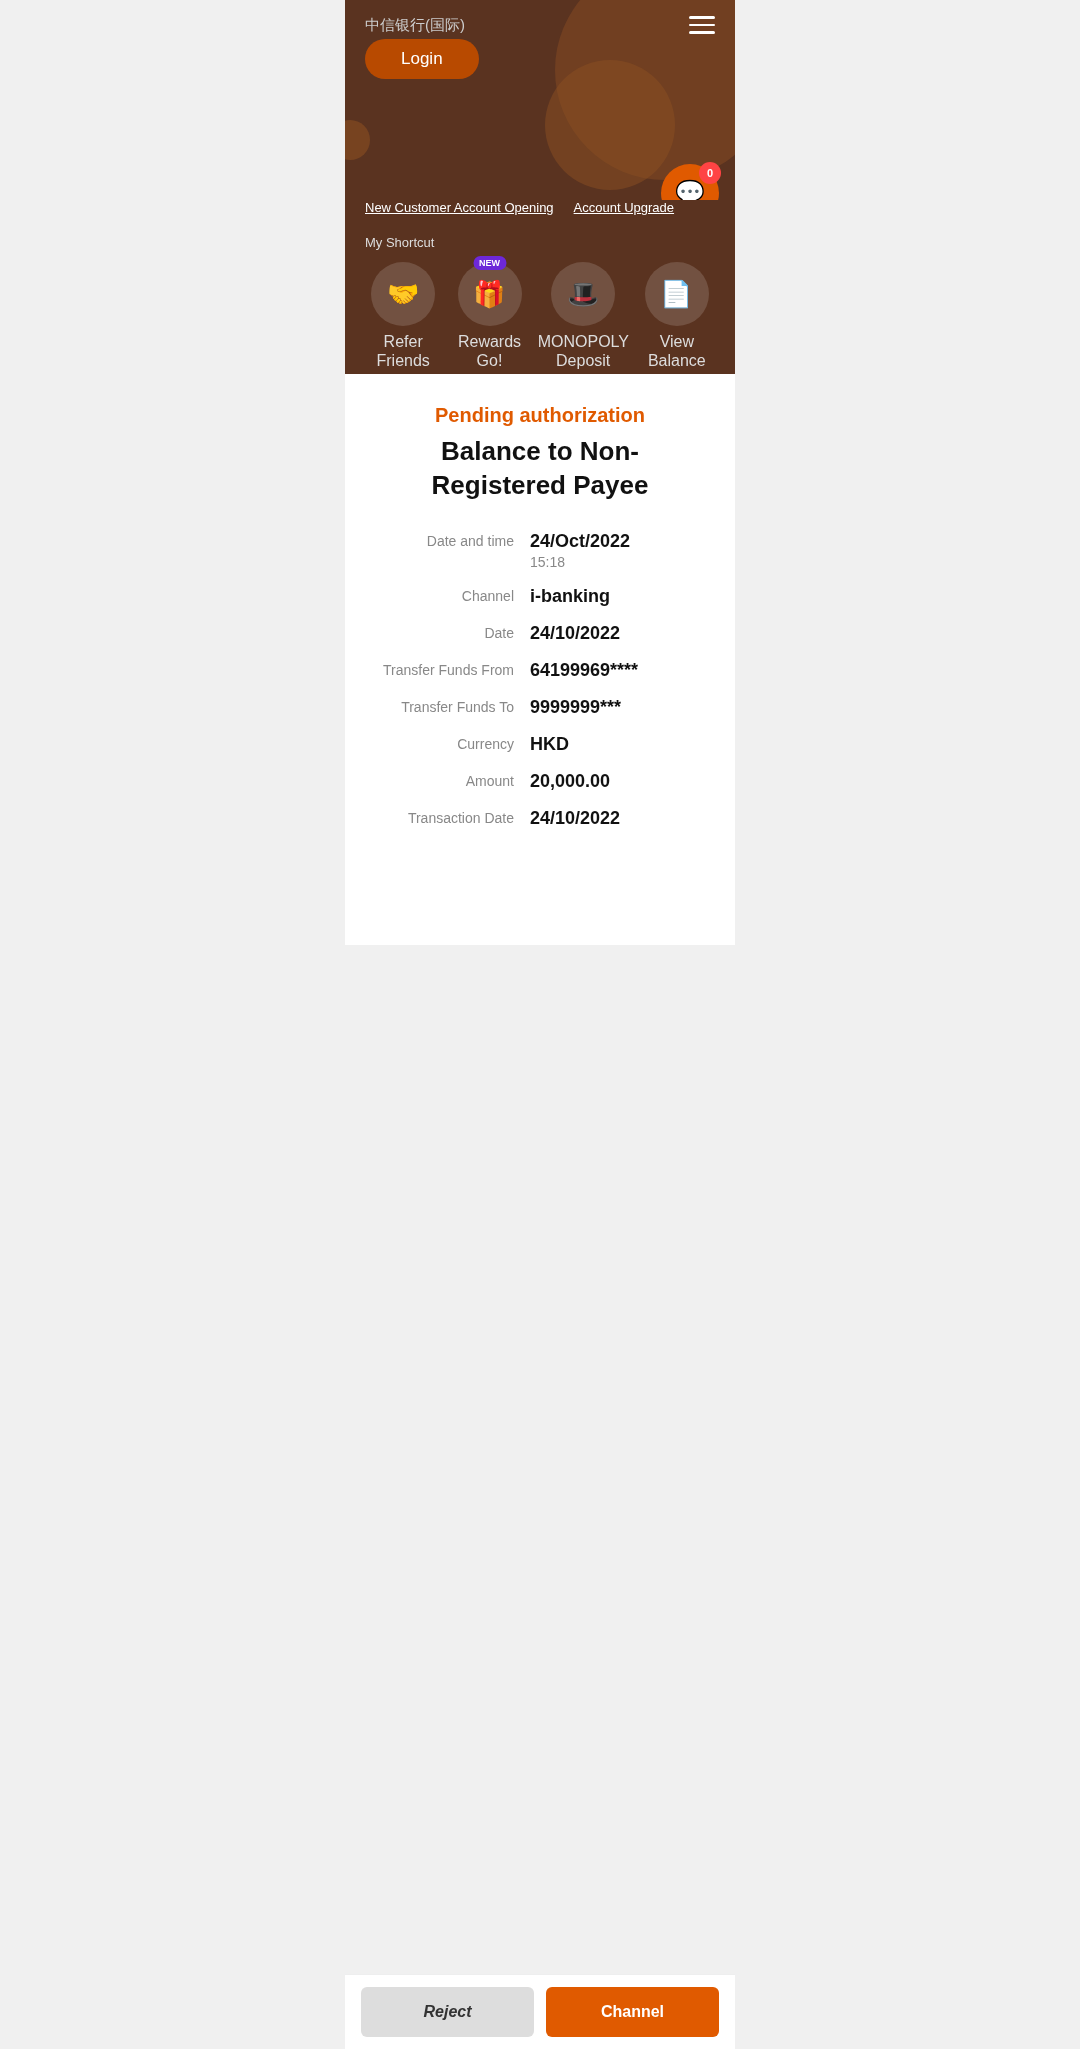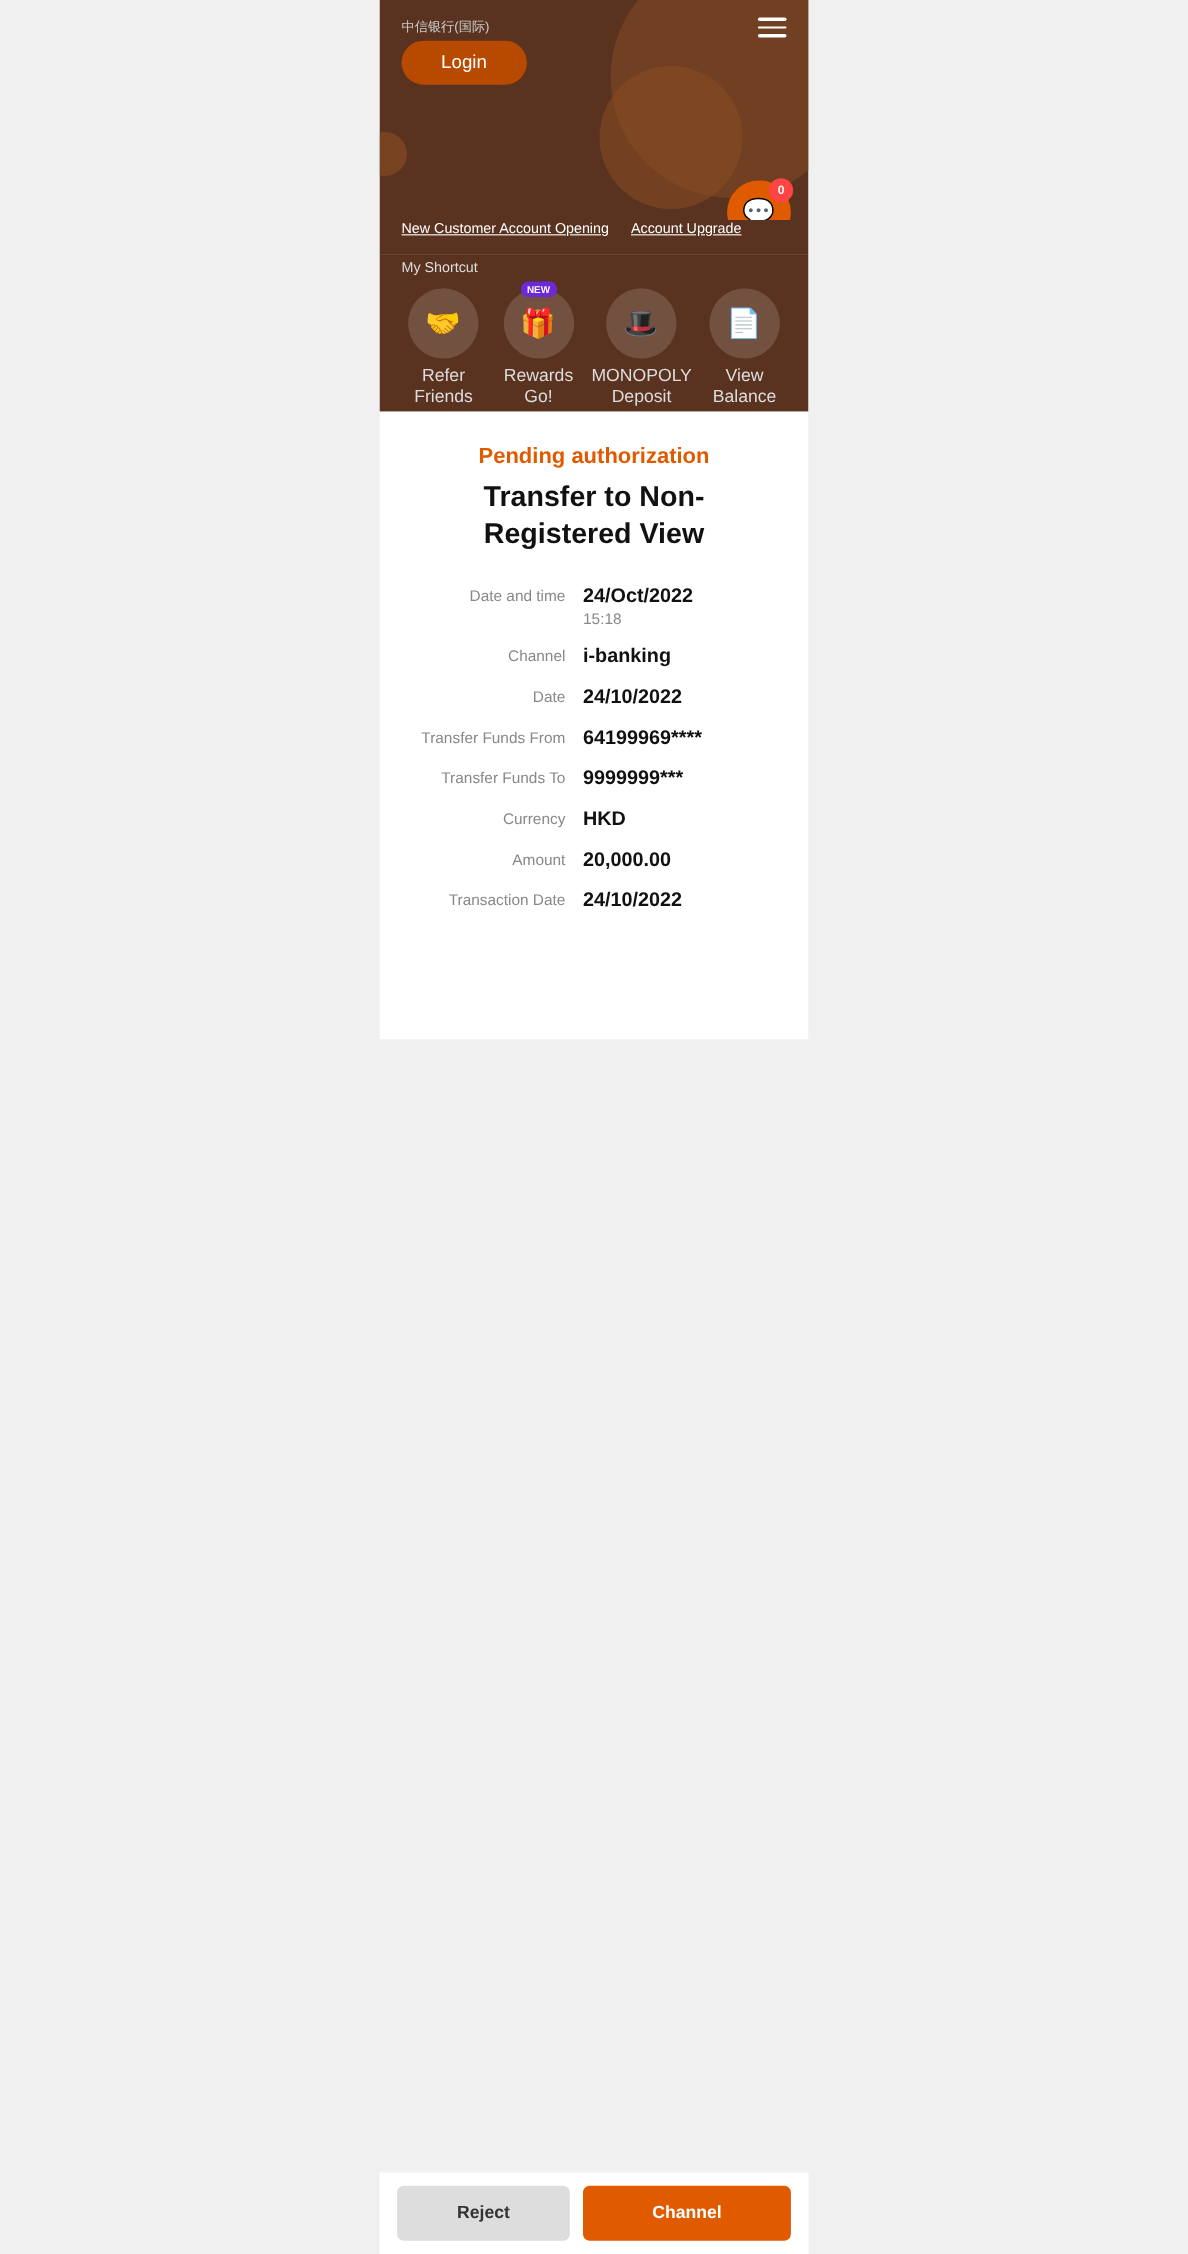--- a/index.html
+++ b/index.html
@@ -58,21 +58,21 @@
       opacity: 0.6;
     }
 
     .brand-area {
       position: relative;
       z-index: 2;
     }
 
     .brand-subtitle {
       color: #ccc;
-      font-size: 12px;
+      font-size: 15px;
       margin-bottom: 2px;
     }
 
     .brand-title {
       color: white;
       font-size: 34px;
       font-weight: bold;
       letter-spacing: -1px;
       line-height: 1.1;
     }
@@ -302,28 +302,29 @@
       display: flex;
       background: white;
       border-top: 1px solid #eee;
       padding: 12px 16px;
       gap: 12px;
       z-index: 100;
     }
 
     .reject-btn {
       flex: 1;
-      padding: 0;
+      padding: 16px;
       background: #ddd;
       border: none;
       border-radius: 6px;
       font-size: 16px;
       font-weight: 600;
       color: #333;
       cursor: pointer;
+      font-style: italic;
     }
 
     .approve-btn {
       flex: 1;
       padding: 16px;
       background: #e05a00;
       border: none;
       border-radius: 6px;
       font-size: 16px;
       font-weight: 600;
@@ -381,21 +382,21 @@
     </div>
     <div class="shortcut-item">
       <div class="shortcut-icon-circle">📄</div>
       <span class="shortcut-label-text">View Balance</span>
     </div>
   </div>
 </div>
 
 <div class="bottom-card-wrapper">
   <div class="pending-label">Pending authorization</div>
-  <div class="transfer-title">Transfer to Non-Registered View</div>
+  <div class="transfer-title">Balance to Non-Registered Payee</div>
 
   <div id="detail-rows">
       <div class="detail-row">
         <div class="detail-label">Date and time</div>
         <div class="detail-value">24/Oct/2022<span class="sub-time">15:18</span></div>
       </div>
       <div class="detail-row">
         <div class="detail-label">Channel</div>
         <div class="detail-value">i-banking</div>
       </div>

